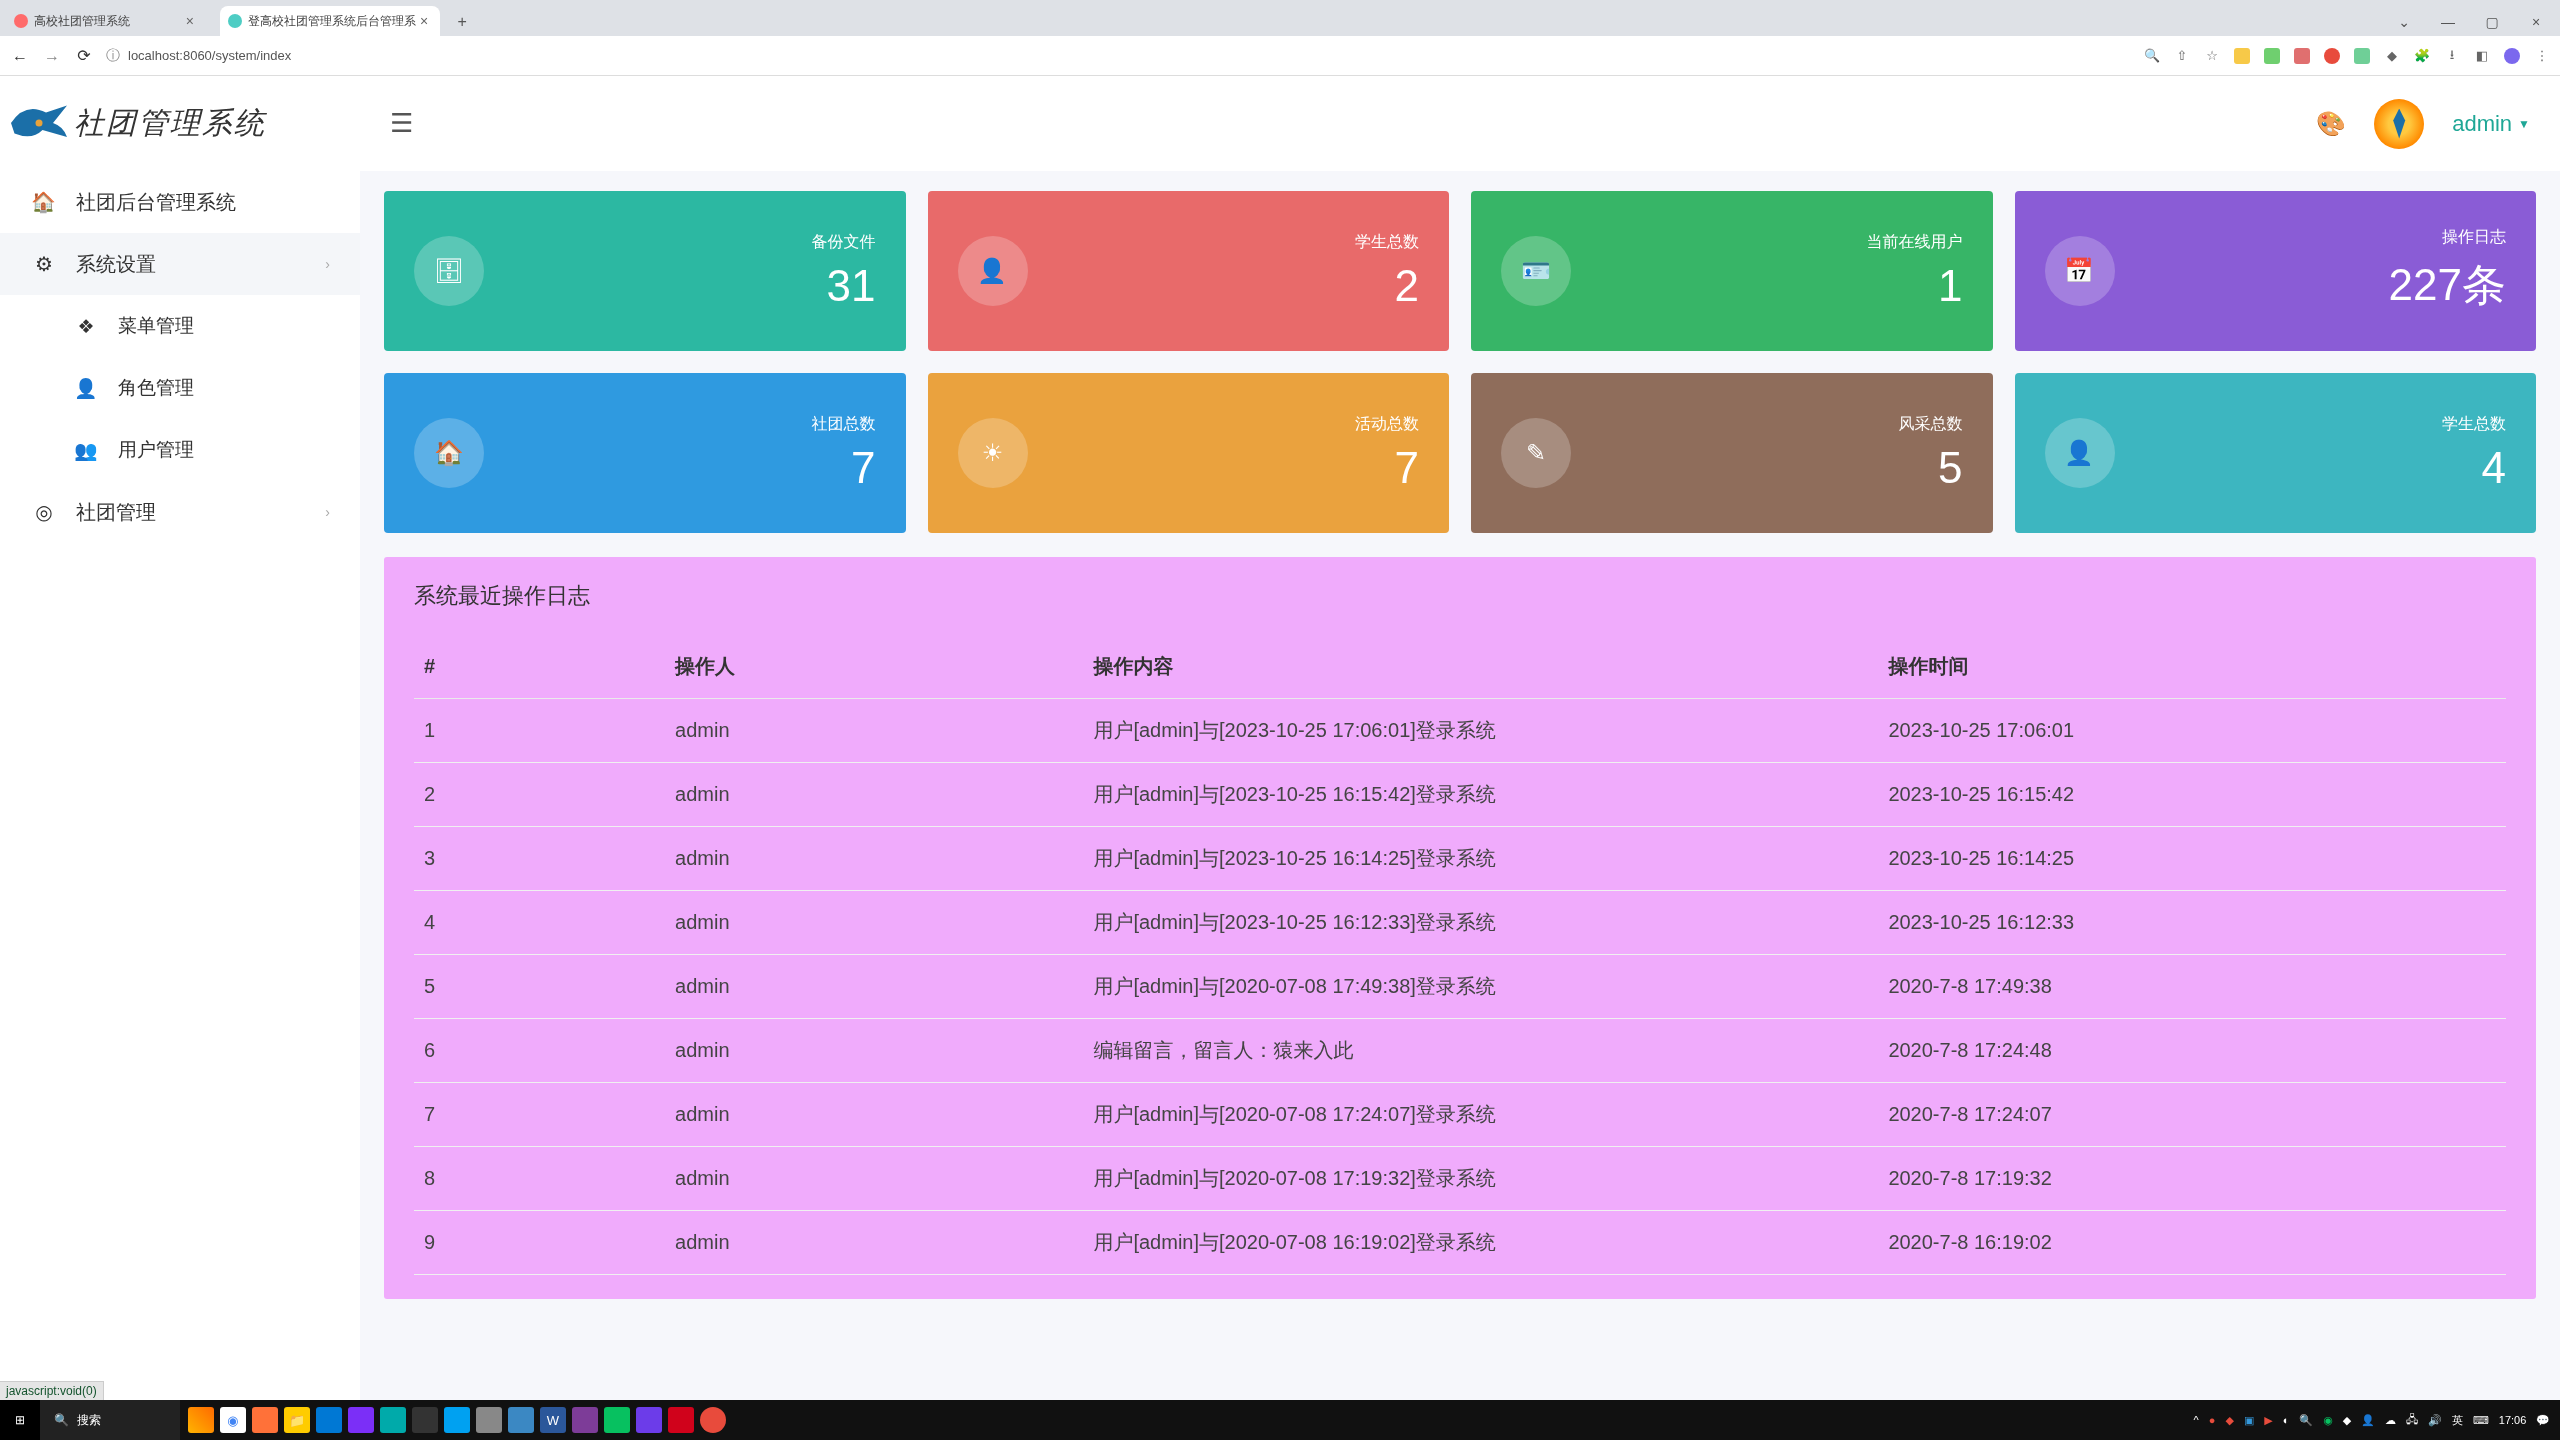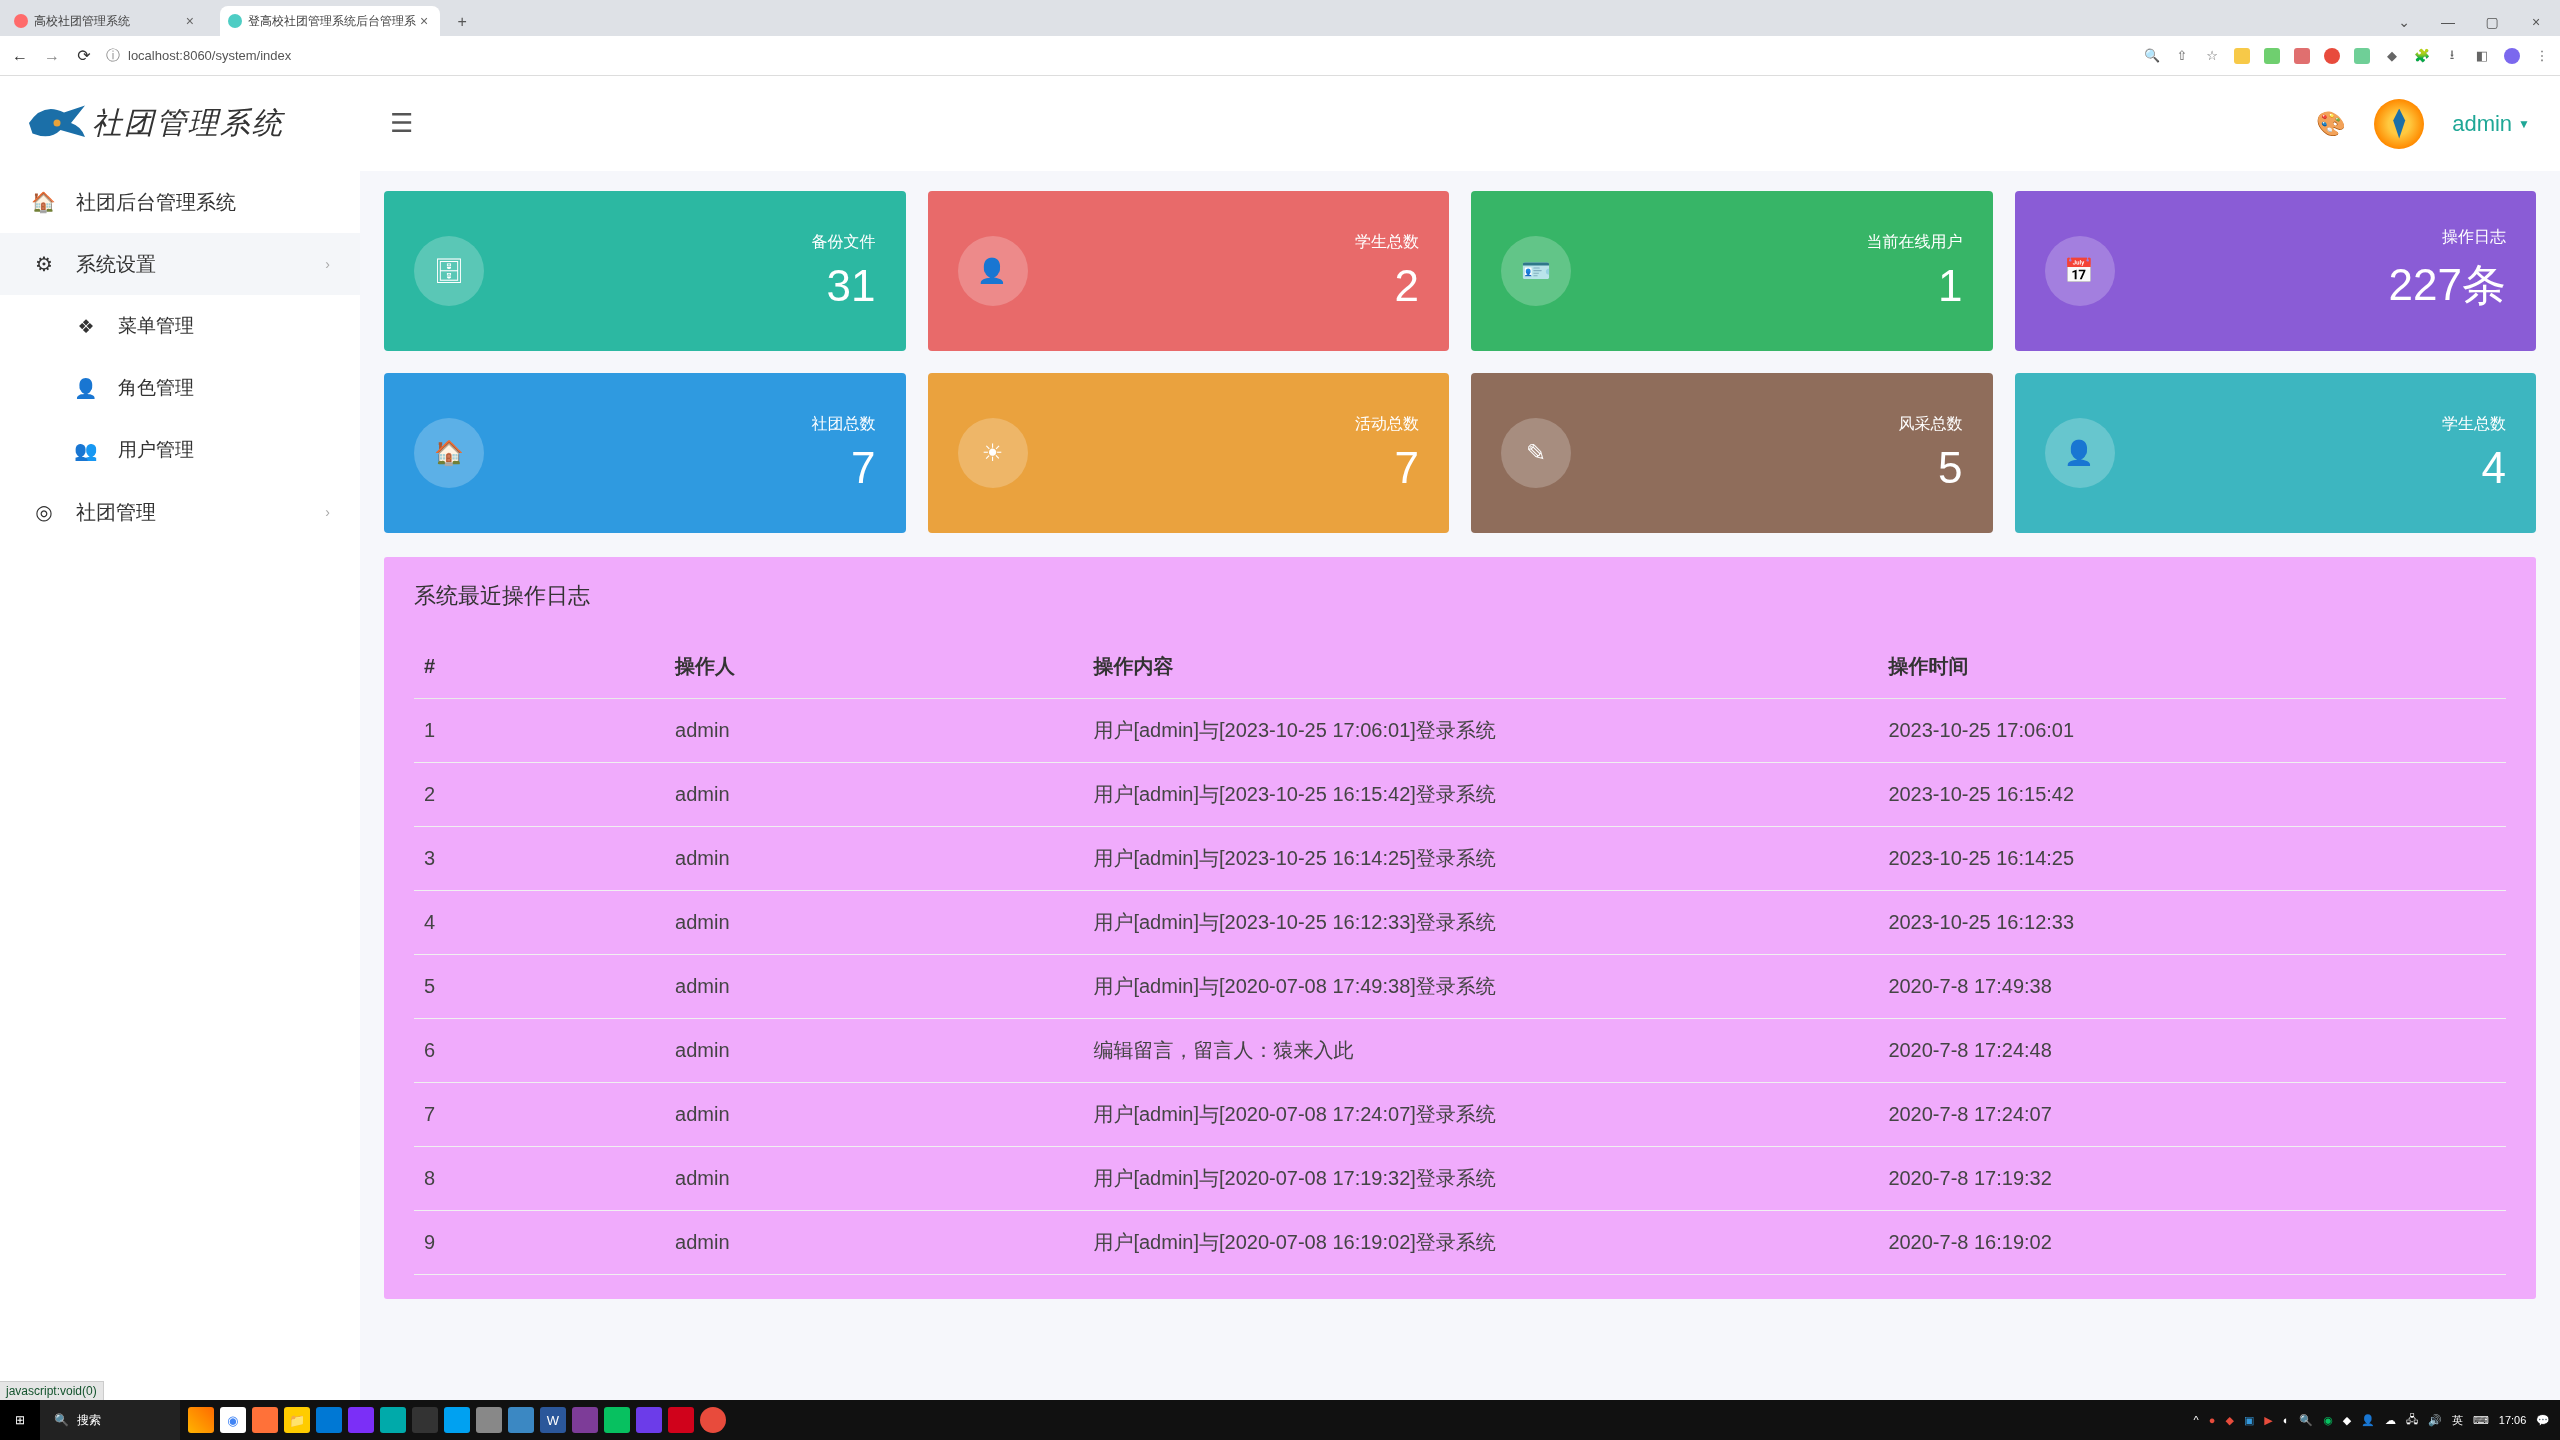--- a/index.html
+++ b/index.html
@@ -24,21 +24,21 @@
 .url-bar { flex: 1; display: flex; align-items: center; gap: 8px; font-size: 13px; color: #555; }
 .url-bar .insecure { color: #888; font-size: 14px; }
 .browser-icons { display: flex; gap: 14px; align-items: center; }
 .browser-icons span { width: 16px; height: 16px; display: flex; align-items: center; justify-content: center; font-size: 13px; color: #666; cursor: pointer; }
 .ext-icon { width: 16px; height: 16px; border-radius: 3px; }
 .profile-icon { width: 22px; height: 22px; border-radius: 50%; background: #7b68ee; }
 
 
 .app { display: flex; height: calc(100vh - 76px - 40px); background: #f6f7fb; }
 .sidebar { width: 360px; background: #fff; display: flex; flex-direction: column; }
-.logo-area { height: 95px; display: flex; align-items: center; padding-left: 22px; border-bottom: 1px solid transparent; }
+.logo-area { height: 95px; display: flex; align-items: center; padding-left: 4px; border-bottom: 1px solid transparent; }
 .logo-svg { width: 70px; height: 60px; }
 .logo-text { font-size: 30px; font-style: italic; font-family: "KaiTi", serif; color: #333; letter-spacing: 2px; }
 .menu { flex: 1; overflow-y: auto; }
 .menu-item { display: flex; align-items: center; height: 62px; padding: 0 30px; font-size: 20px; color: #333; cursor: pointer; }
 .menu-item.sub { padding-left: 72px; font-size: 19px; }
 .menu-item.active { background: #f4f6f9; font-weight: 500; }
 .menu-item .micon { width: 28px; display: flex; align-items: center; justify-content: center; margin-right: 18px; color: #333; }
 .menu-item .chev { margin-left: auto; color: #aaa; font-size: 14px; }
 
 .main { flex: 1; display: flex; flex-direction: column; overflow: hidden; }

